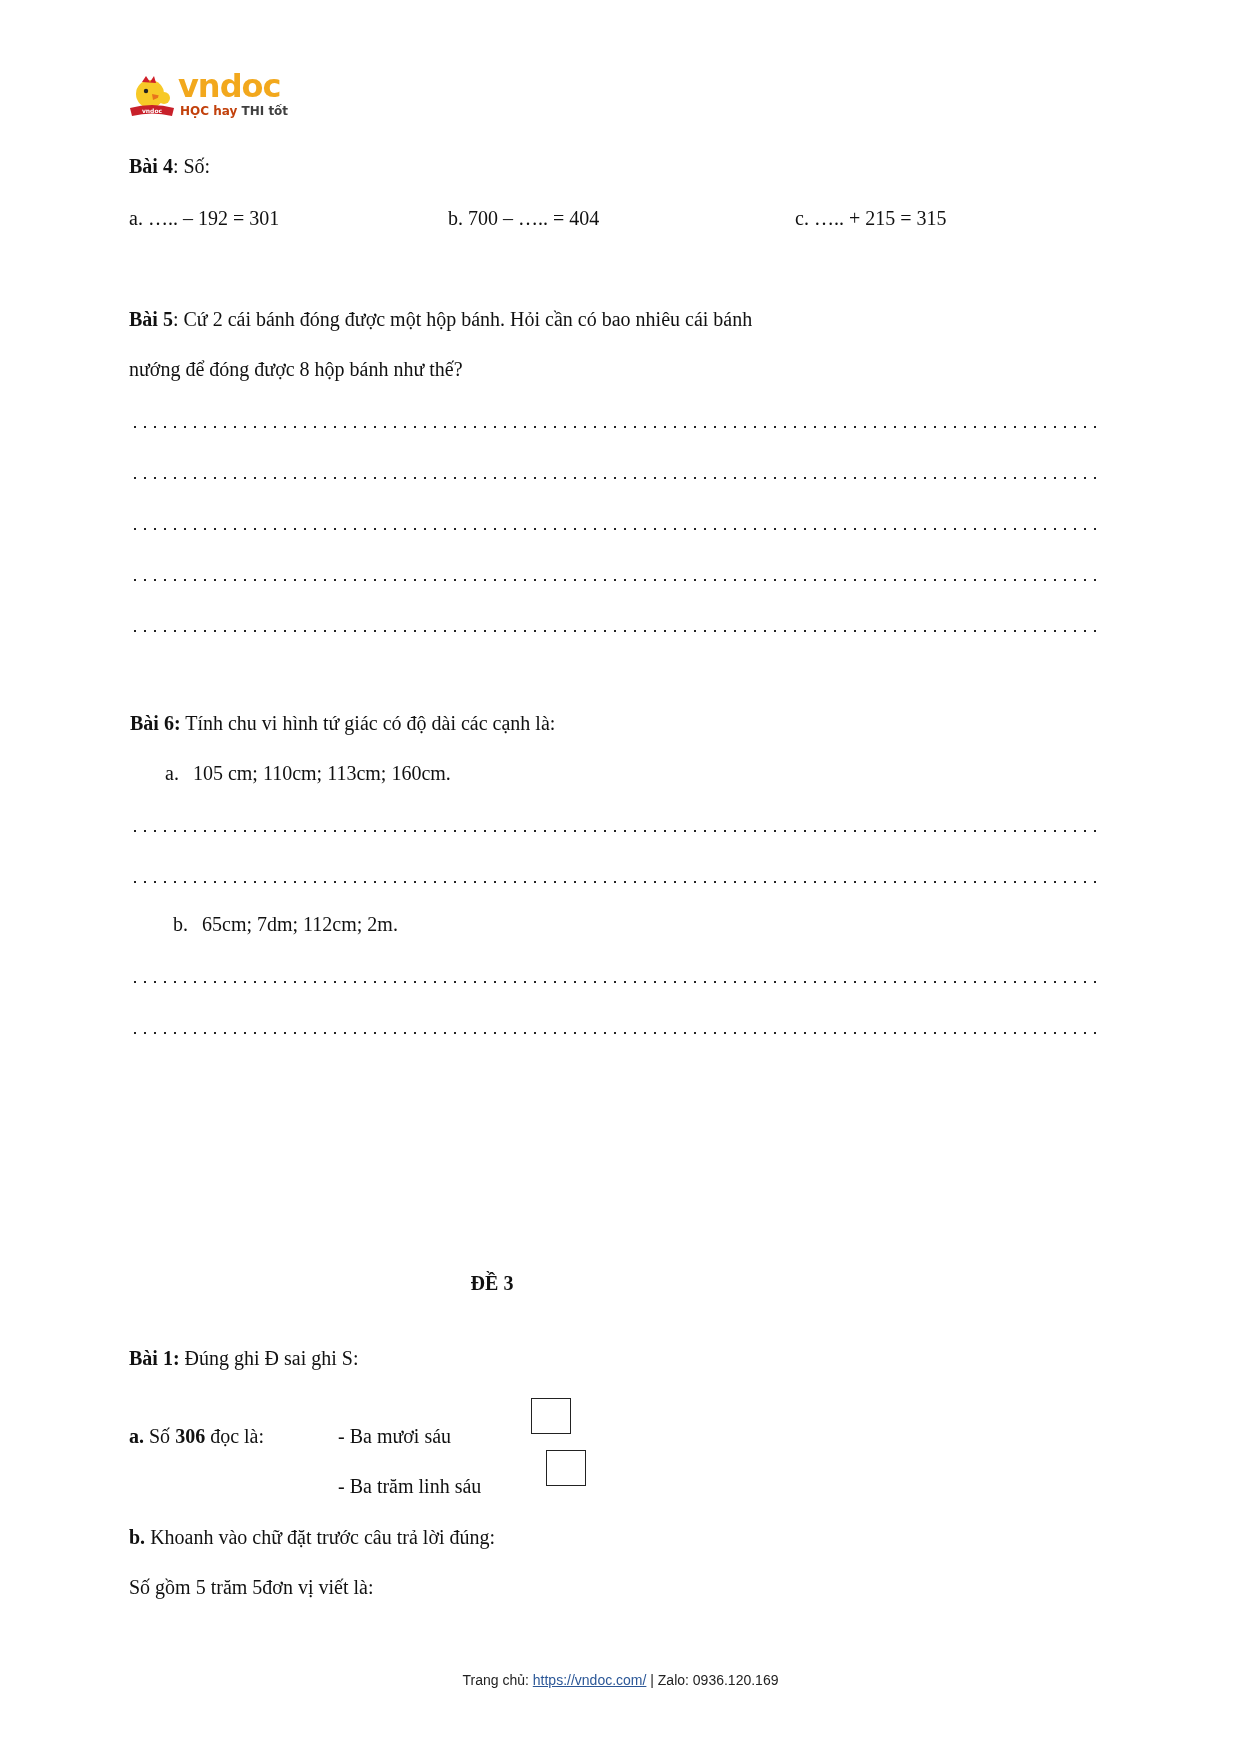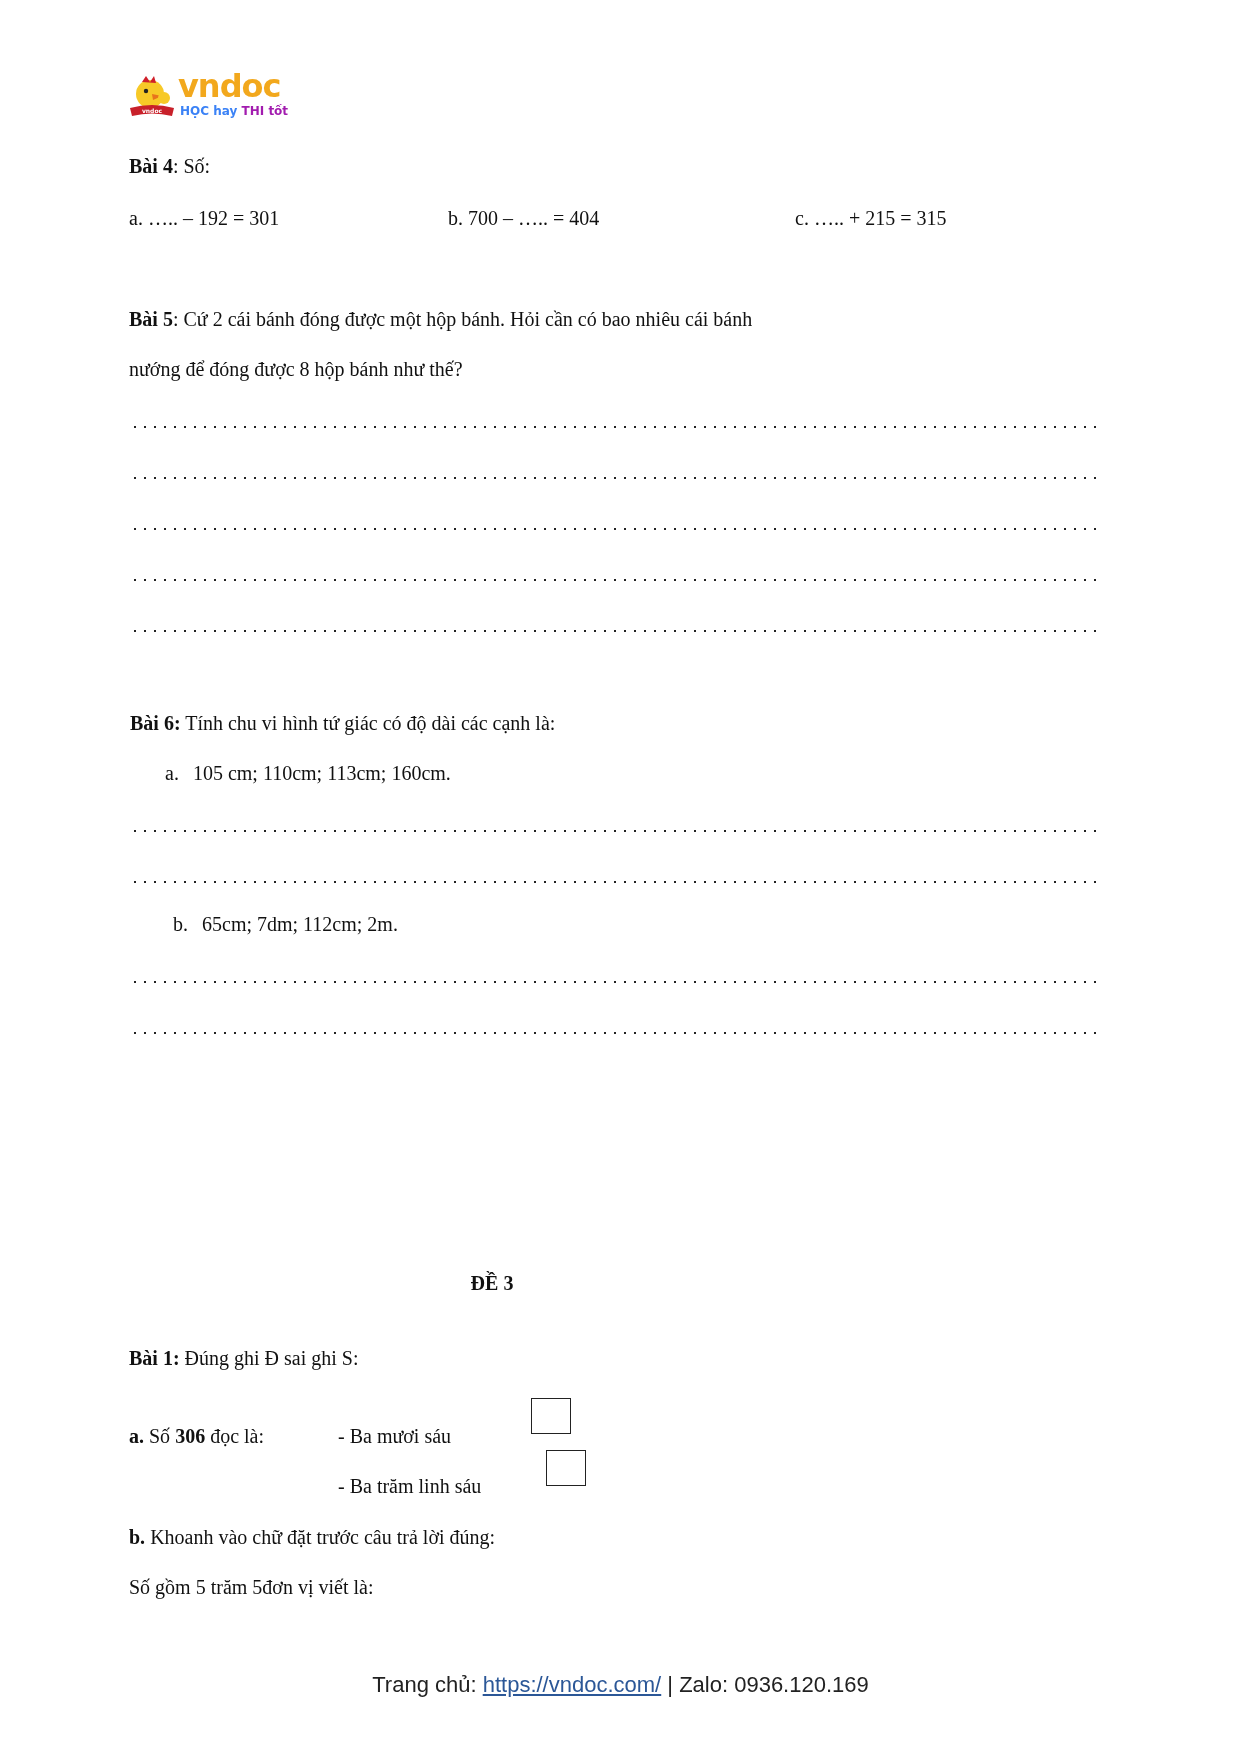--- a/index.html
+++ b/index.html
@@ -9,31 +9,31 @@
   .line { font-size: 20px; line-height: 32px; white-space: nowrap; }
   .b { font-weight: bold; }
 
   
   .logo { left: 128px; top: 70px; width: 170px; height: 56px; }
   .logo-mascot { left: 0; top: 4px; width: 48px; height: 48px; }
   .logo-word { left: 50px; top: -2px; font-family: "DejaVu Sans", sans-serif; font-weight: bold;
                font-size: 32px; color: #f2a81d; letter-spacing: -1px; line-height: 36px; }
   .logo-tag { left: 52px; top: 34px; font-family: "DejaVu Sans", sans-serif; font-weight: bold;
               font-size: 12px; line-height: 14px; white-space: nowrap; }
-  .logo-tag .green { color: #3b82f6; }
-  .logo-tag .red { color: #a21caf; }
+  .logo-tag .green { color: #c2410c; }
+  .logo-tag .red { color: #404040; }
 
   .dots { left: 130px; width: 968px; height: 4px; overflow: hidden;
           background-image: radial-gradient(circle, #222 1.1px, transparent 1.3px);
           background-size: 10px 4px; background-repeat: repeat-x; }
 
   .box { width: 40px; height: 36px; border: 1.5px solid #222; box-sizing: border-box; }
 
   .footer { left: 0; width: 1241px; top: 1672px; text-align: center; font-family: "Liberation Sans", "DejaVu Sans", sans-serif;
-            font-size: 22px; color: #222; }
+            font-size: 14px; color: #222; }
   .footer a { color: #2b5797; text-decoration: underline; }
 </style>
 </head>
 <body>
 
 <div class="abs logo">
   <svg class="abs logo-mascot" viewBox="0 0 48 48">
     <circle cx="22" cy="20" r="14" fill="#f7c927"></circle>
     <path d="M14 8 L18 2 L22 8 L26 2 L28 9 Z" fill="#d0202a"></path>
     <circle cx="18" cy="17" r="2.2" fill="#222"></circle>

